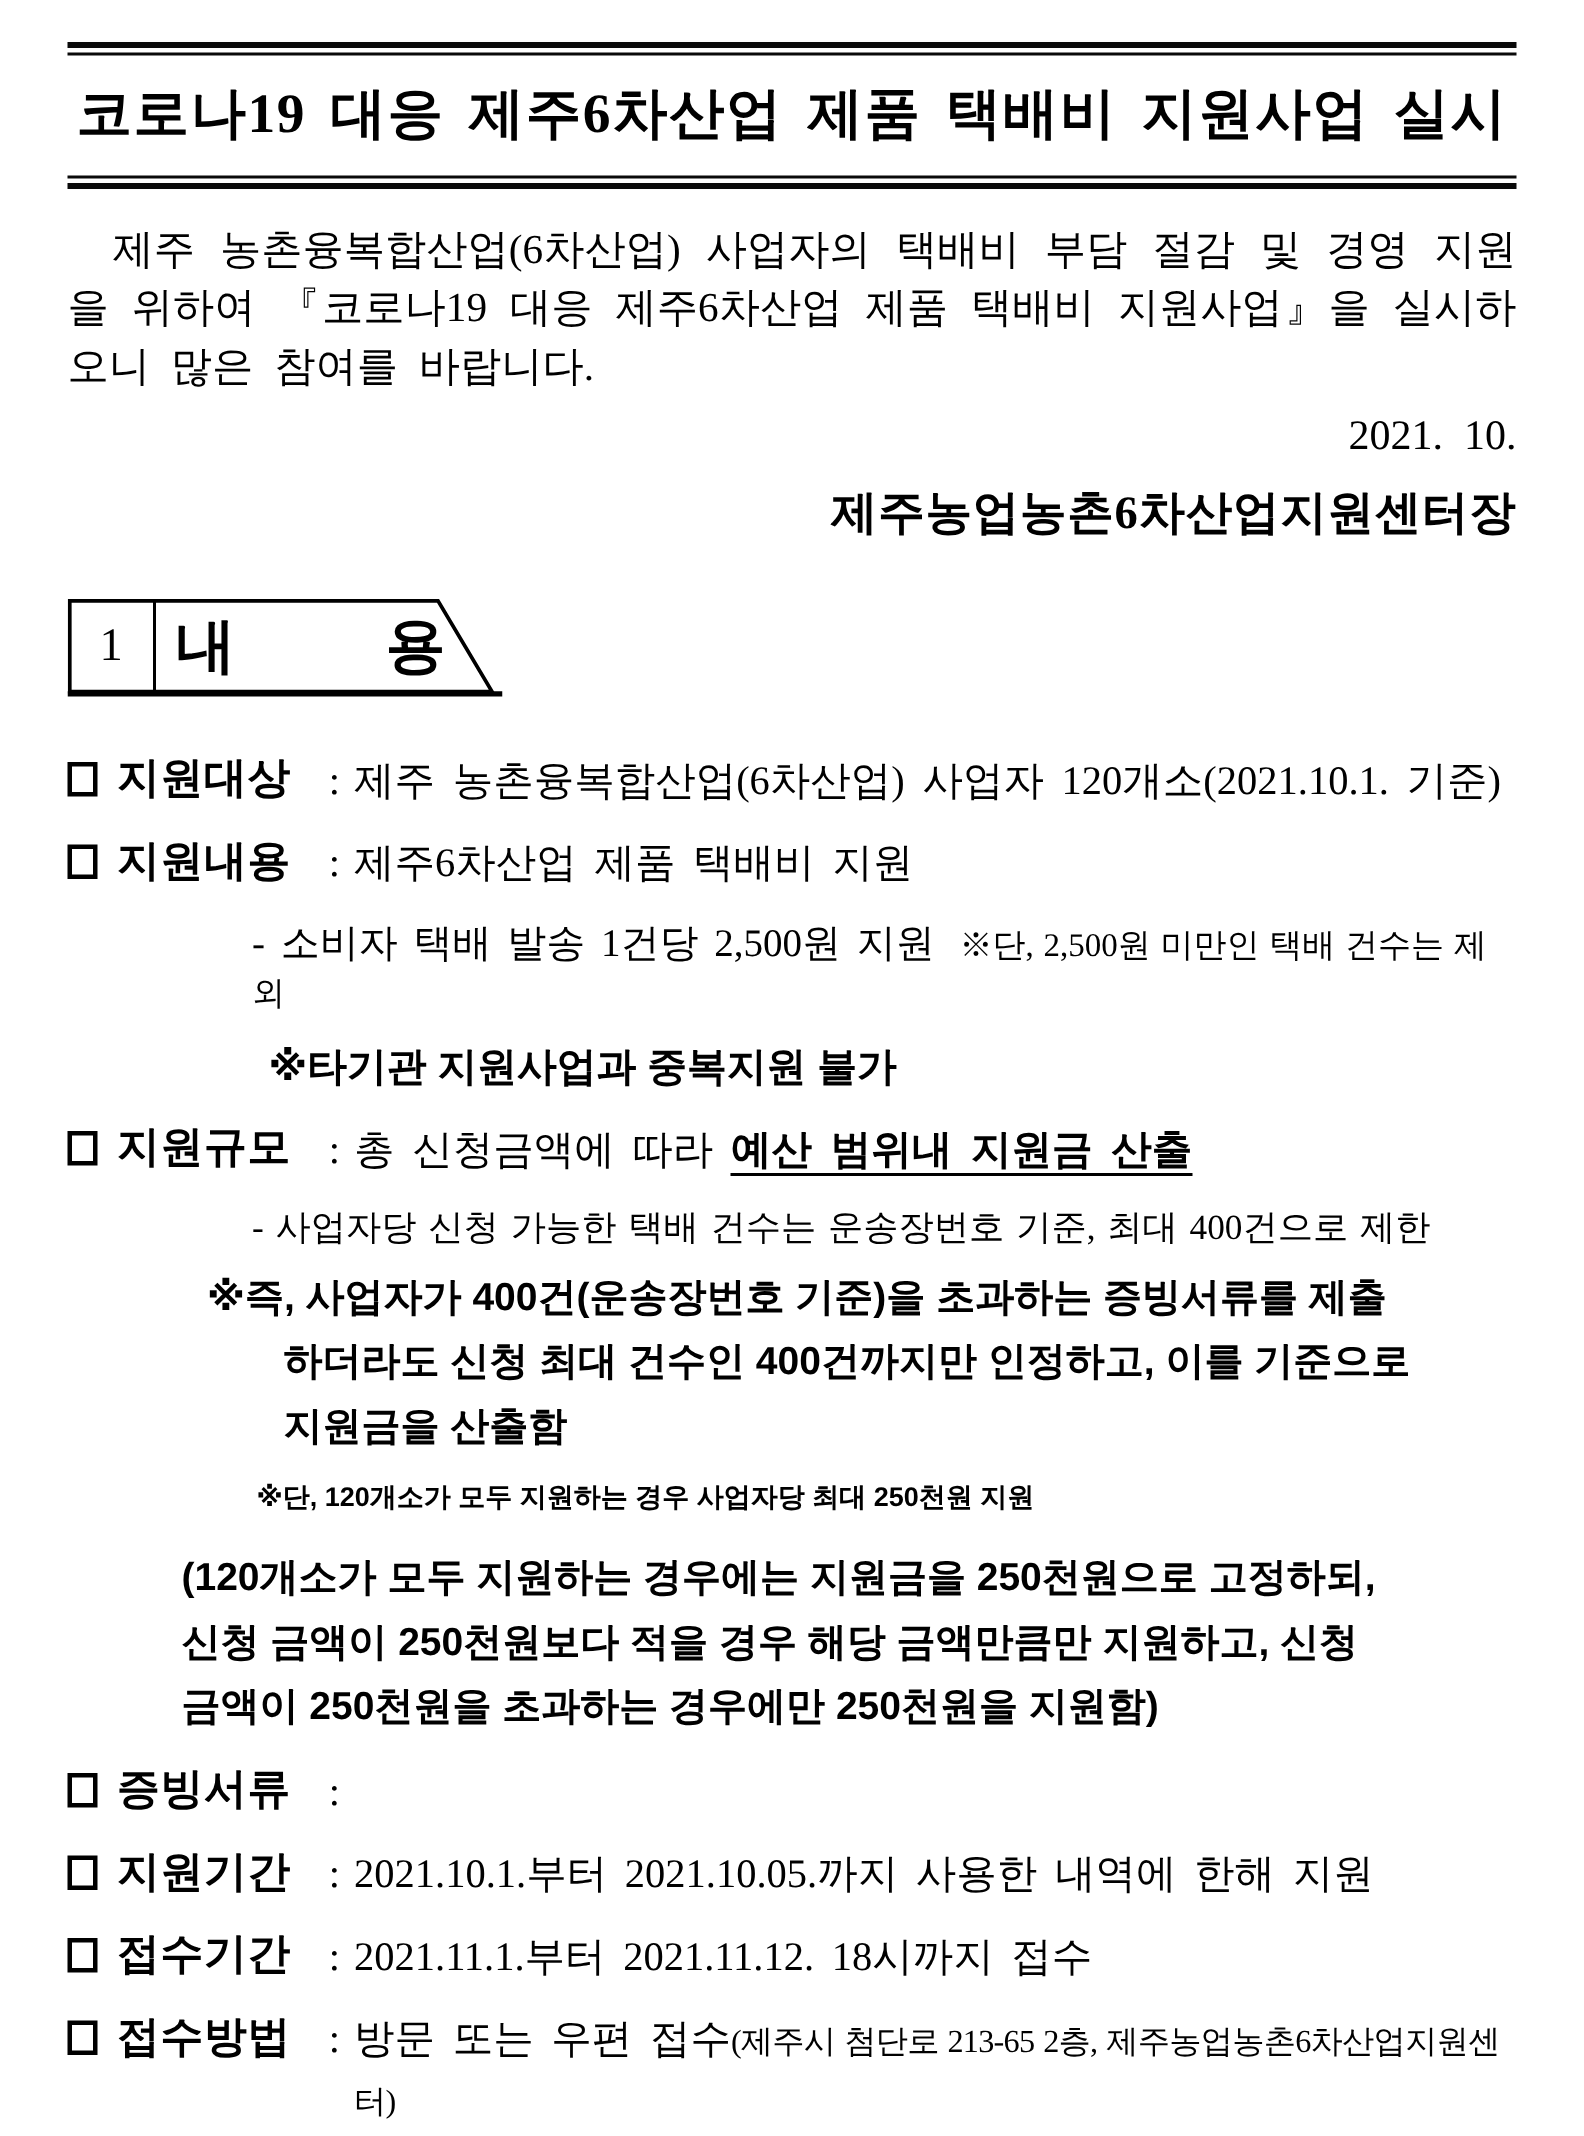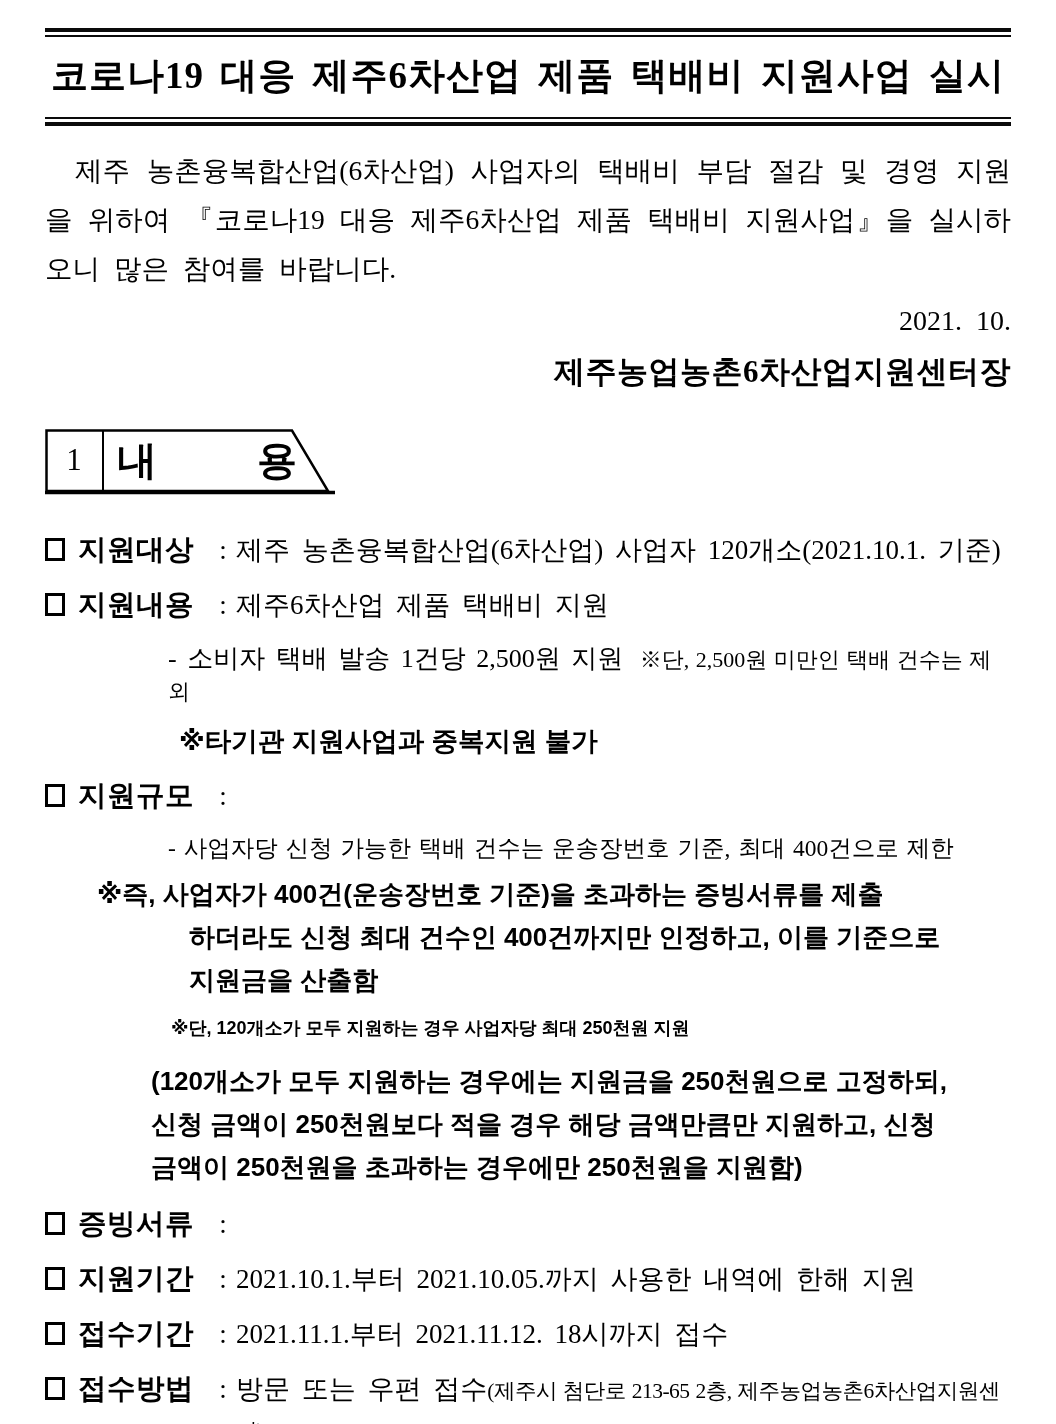--- a/index.html
+++ b/index.html
@@ -16,21 +16,21 @@
   .rule-top    { border-top:4px solid #0a0a0a; padding-top:3px; border-bottom:2px solid #0a0a0a; }
   .rule-bottom { border-top:2px solid #0a0a0a; padding-top:3px; border-bottom:4px solid #0a0a0a; }
   .title-text {
     font-size:37px; font-weight:bold; text-align:center;
     padding:14px 0 16px; letter-spacing:1px; word-spacing:6px;
   }
 
   
   .intro {
     margin-top:20px;
-    font-size:27.5px; line-height:49px;
+    font-size:27.5px; line-height:39px;
     text-align:justify; text-indent:30px; word-spacing:7px;
   }
 
   
   .date-line { margin-top:12px; text-align:right; font-size:28px; white-space:pre; }
   .signature-line { margin-top:14px; text-align:right; font-size:31px; font-weight:bold; letter-spacing:0.5px; word-spacing:2px; }
 
   
   .section-box { position:relative; margin-top:36px; width:290px; height:66px; }
   .section-box svg { position:absolute; left:0; top:0; }
@@ -57,24 +57,24 @@
 
   .gothic { font-family:"Liberation Sans","DejaVu Sans",sans-serif; font-weight:bold; }
   .emph { font-family:"Liberation Sans","DejaVu Sans",sans-serif; font-weight:bold;
           border-bottom:2.5px solid #000; padding-bottom:1px; }
 
   
   .sub-dash1 { margin:14px 0 16px 123px; font-size:26px; word-spacing:4px; }
   .sub-note-small { font-size:22px; word-spacing:1px; margin-left:6px; }
   .note-dup { margin:0 0 18px 134px; font-size:26.5px; line-height:36px; }
   .sub-dash2 { margin:16px 0 12px 123px; font-size:23.5px; word-spacing:2px; }
-  .n1 { margin-left:52px; font-size:26px; line-height:36px; margin-bottom:7px; }
+  .n1 { margin-left:93px; font-size:26px; line-height:36px; margin-bottom:7px; }
   .n1-cont { margin-left:144px; font-size:26px; line-height:36px; margin-bottom:7px; }
   .note250 { margin:12px 0 14px 126px; font-size:18px; line-height:36px; }
-  .paren-line { margin-left:106px; font-size:26px; line-height:43px; }
+  .paren-line { margin-left:76px; font-size:26px; line-height:43px; }
   .paren-block { margin-bottom:16px; }
 </style>
 </head>
 <body>
 
 <div id="doc">
 
   <div>
     <div class="rule-top"></div>
     <h1 class="title-text">코로나19 대응 제주6차산업 제품 택배비 지원사업 실시</h1>
@@ -120,20 +120,24 @@
       <span class="sub-note-small">※단, 2,500원 미만인 택배 건수는 제외</span>
     </div>
     <div class="note-dup gothic">※타기관 지원사업과 중복지원 불가</div>
 
     <div class="row">
       <span class="chk-cell">
           <span class="chk"></span>
         </span>
       <span class="lbl">지원규모</span>
       <span class="colon">:</span>
+      <span class="val">
+        <span>총 신청금액에 따라</span>
+        <span class="emph">예산 범위내 지원금 산출</span>
+      </span>
     </div>
     <div class="sub-dash2">- 사업자당 신청 가능한 택배 건수는 운송장번호 기준, 최대 400건으로 제한</div>
     <div class="n1 gothic">※즉, 사업자가 400건(운송장번호 기준)을 초과하는 증빙서류를 제출</div>
     <div class="n1-cont gothic">하더라도 신청 최대 건수인 400건까지만 인정하고, 이를 기준으로</div>
     <div class="n1-cont gothic">지원금을 산출함</div>
     <div class="note250 gothic">※단, 120개소가 모두 지원하는 경우 사업자당 최대 250천원 지원</div>
     <div class="paren-block">
       <div class="paren-line gothic">(120개소가 모두 지원하는 경우에는 지원금을 250천원으로 고정하되,</div>
       <div class="paren-line gothic">신청 금액이 250천원보다 적을 경우 해당 금액만큼만 지원하고, 신청</div>
       <div class="paren-line gothic">금액이 250천원을 초과하는 경우에만 250천원을 지원함)</div>

